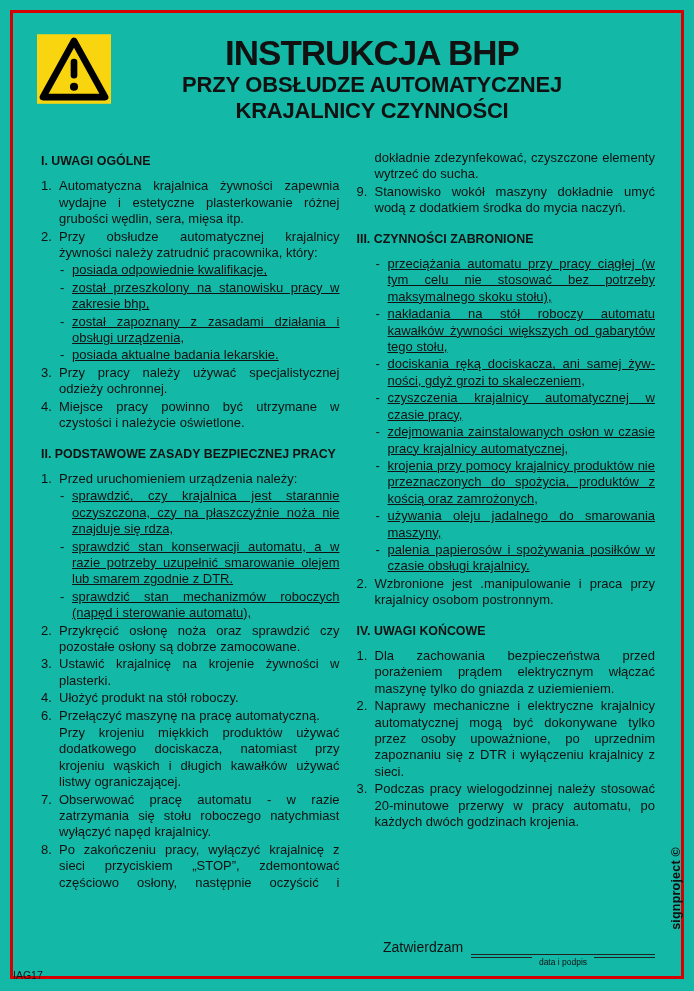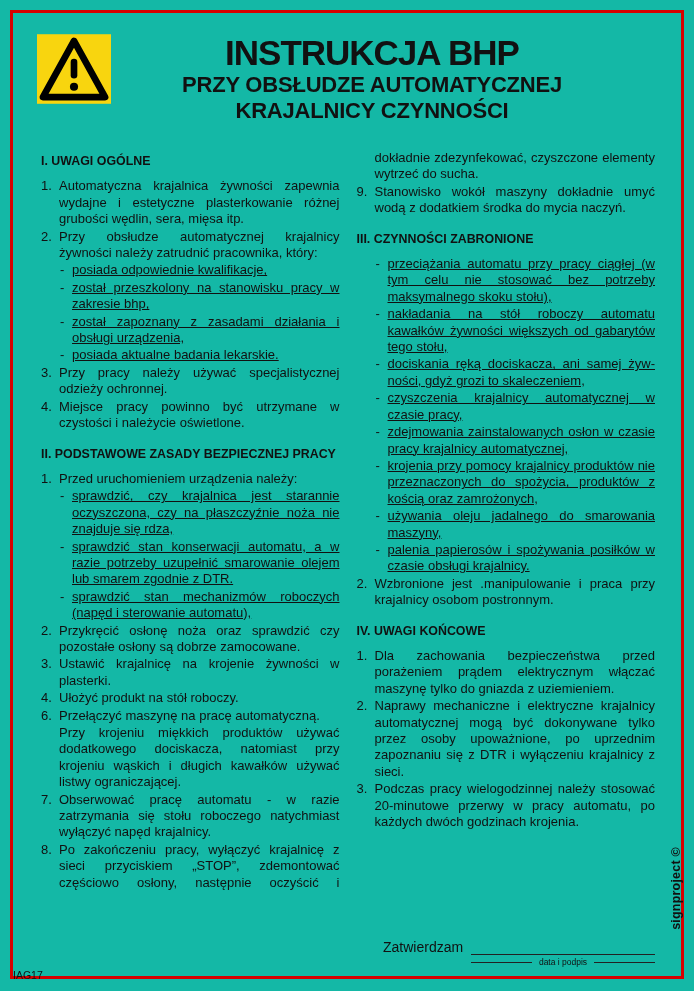--- a/index.html
+++ b/index.html
@@ -39,21 +39,21 @@
   .item .num { display:inline-block; width:18px; text-indent:0; }
   .subitem { padding-left:31px; text-indent:-12px; margin-bottom:1px;text-decoration:underline; }
   .subitem .dash { display:inline-block; width:12px; text-indent:0; }
   .item-extra { padding-left:18px; margin-bottom:1px; }
 
   
   .footer { position:absolute; right:0; bottom:8px; width:272px; }
   .sig-row { display:flex; align-items:flex-end; }
   .approve { font-size:14px; white-space:nowrap; }
   .sig-line { flex:1; border-bottom:1.4px solid #222; margin-left:8px; height:14px; }
-  .caption-row { display:flex; align-items:center; margin-top:2px; margin-left:88px; }
+  .caption-row { display:flex; margin-top:2px; margin-left:88px; }
   .cap-line { flex:1; border-top:1px solid #222; height:0; }
   .sig-caption { font-size:8.5px; padding:0 7px; white-space:nowrap; }
 
   
   .code { position:absolute; left:13px; bottom:10px; font-size:10.5px; }
   .watermark {
     position:absolute; left:626px; top:881px; width:100px; height:15px;
     text-align:center; transform:rotate(-90deg);
     font-size:12.5px; font-weight:bold; letter-spacing:0.2px;
   }

